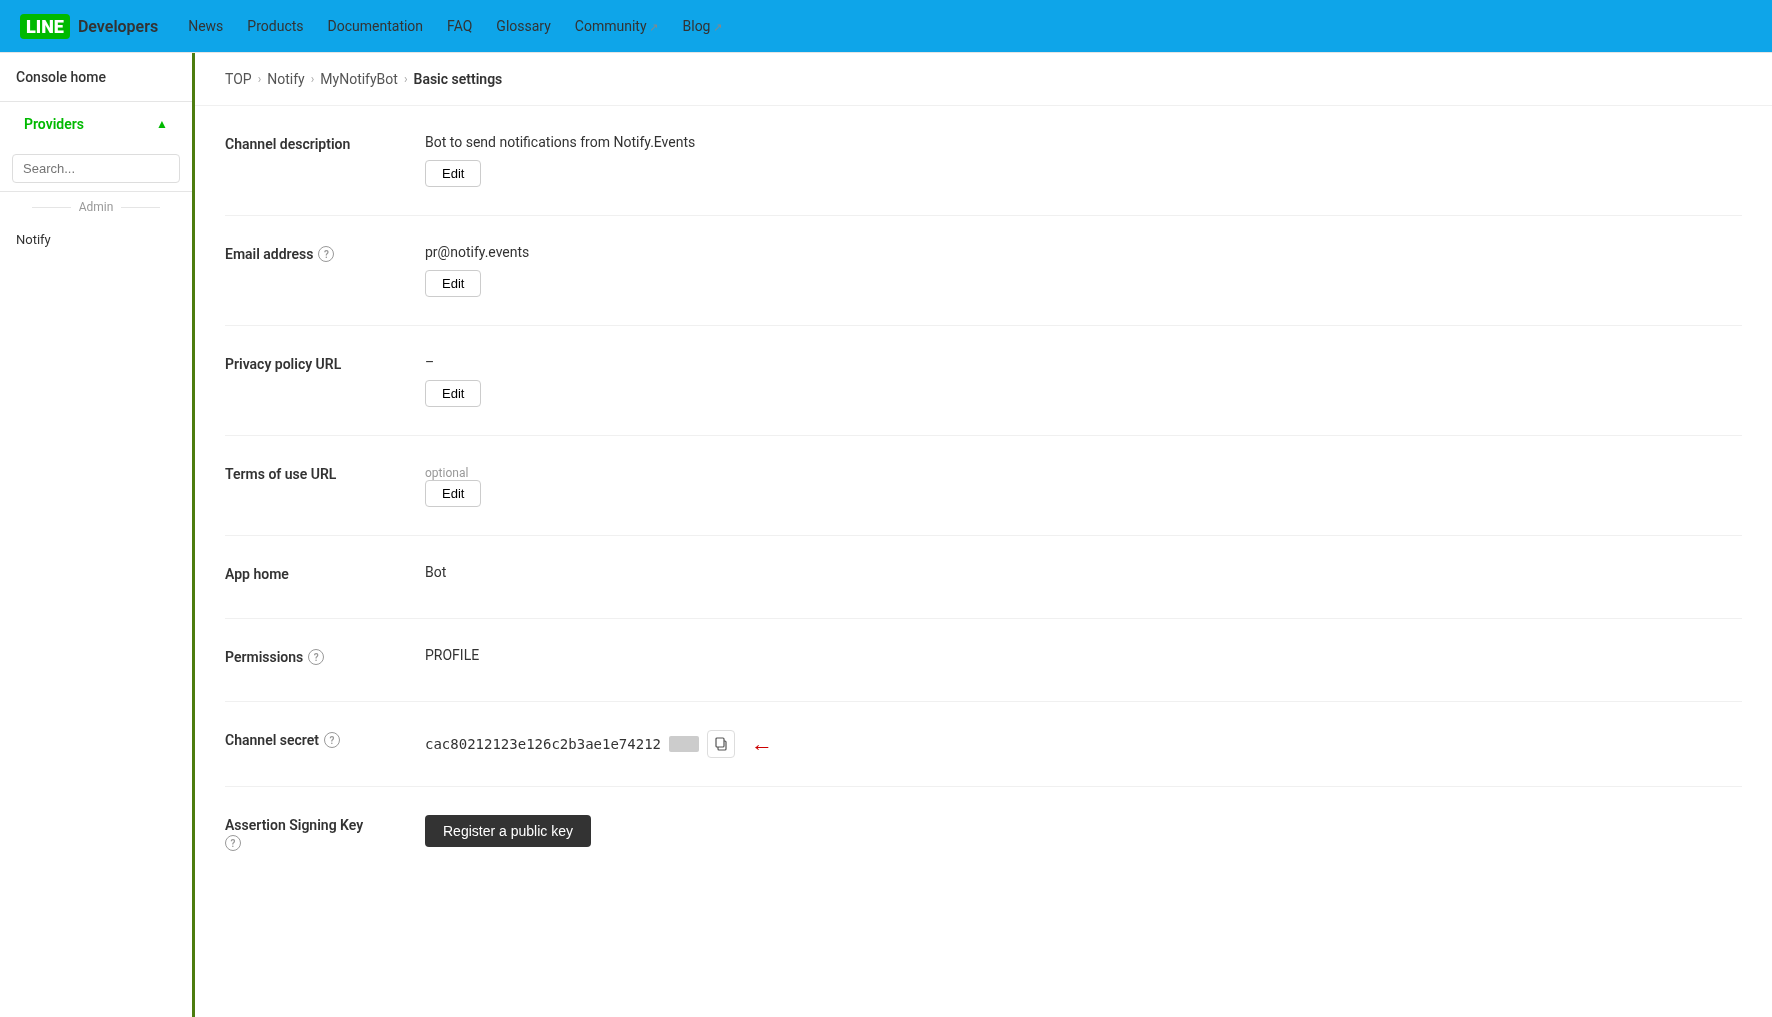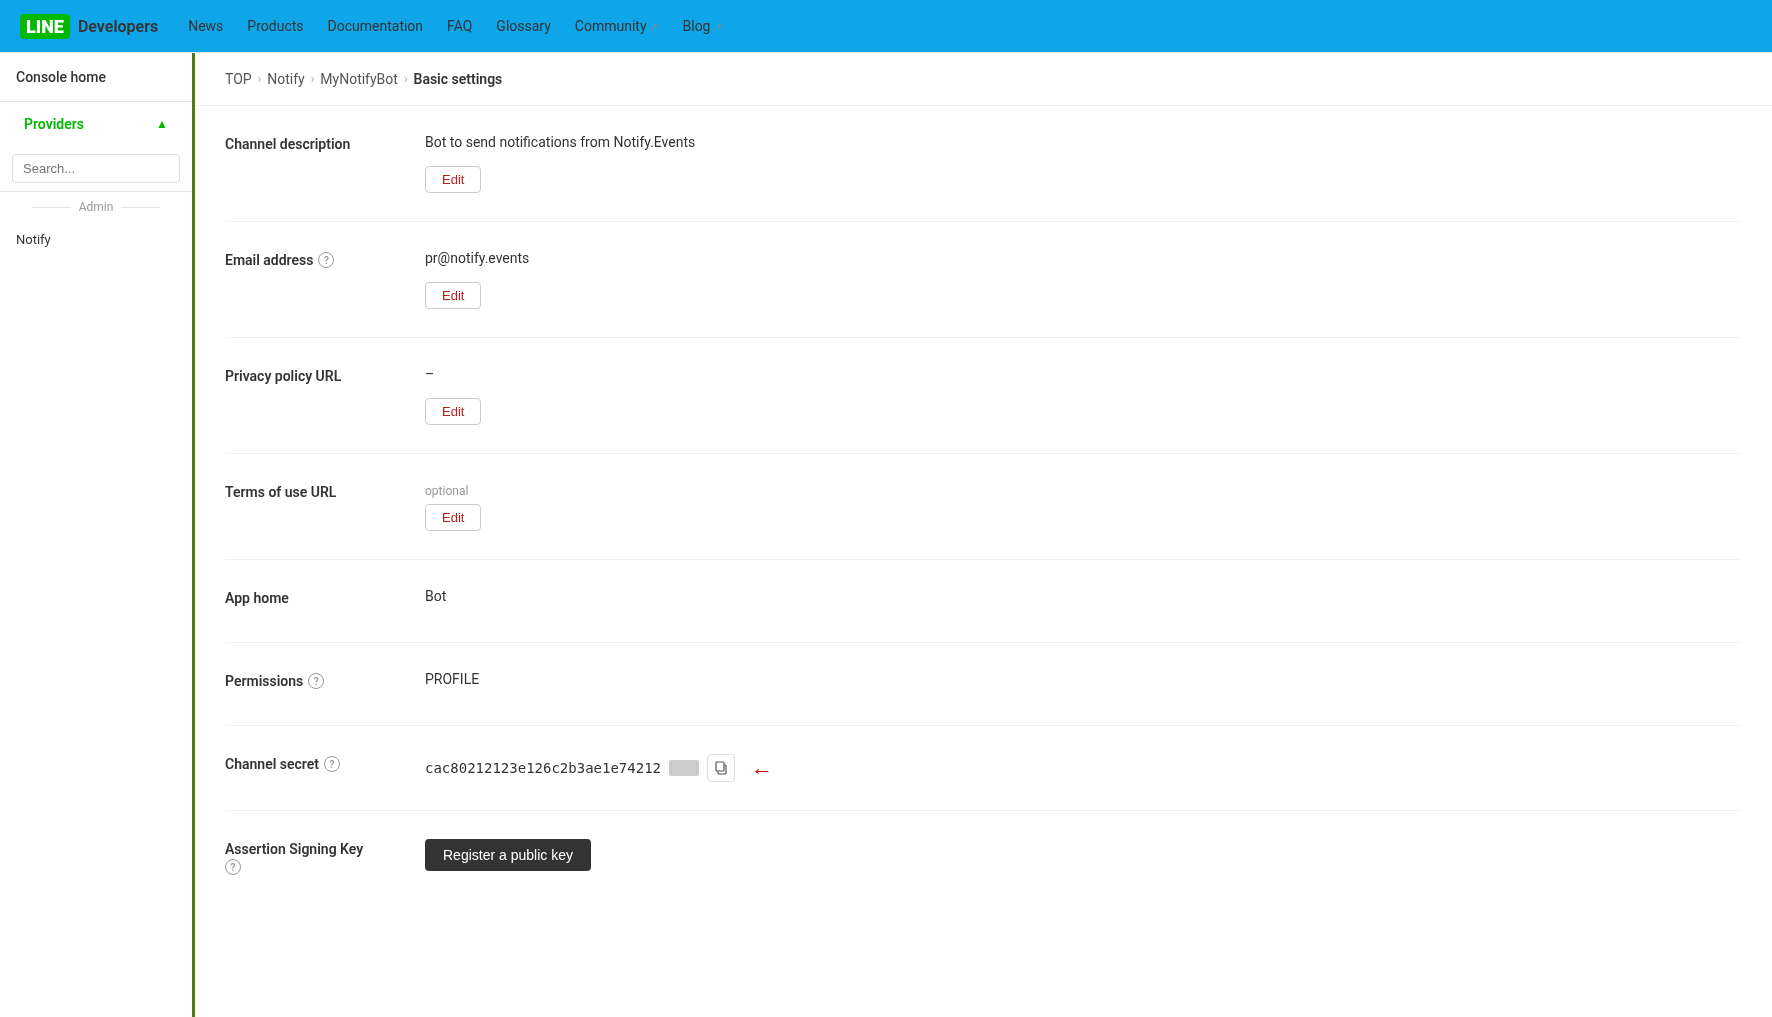--- a/index.html
+++ b/index.html
@@ -189,24 +189,23 @@
       font-size: 12px;
       color: #999;
       margin-top: 2px;
     }
     .edit-btn {
       display: inline-block;
       padding: 5px 16px;
       border: 1px solid #ccc;
       border-radius: 4px;
       background: #fff;
-      color: #b91c1c;
+      color: #000000;
       font-size: 13px;
       cursor: pointer;
-      margin-top: 6px;
     }
 
     
     .secret-value-container {
       display: flex;
       align-items: center;
       gap: 8px;
     }
     .secret-text {
       font-size: 14px;

